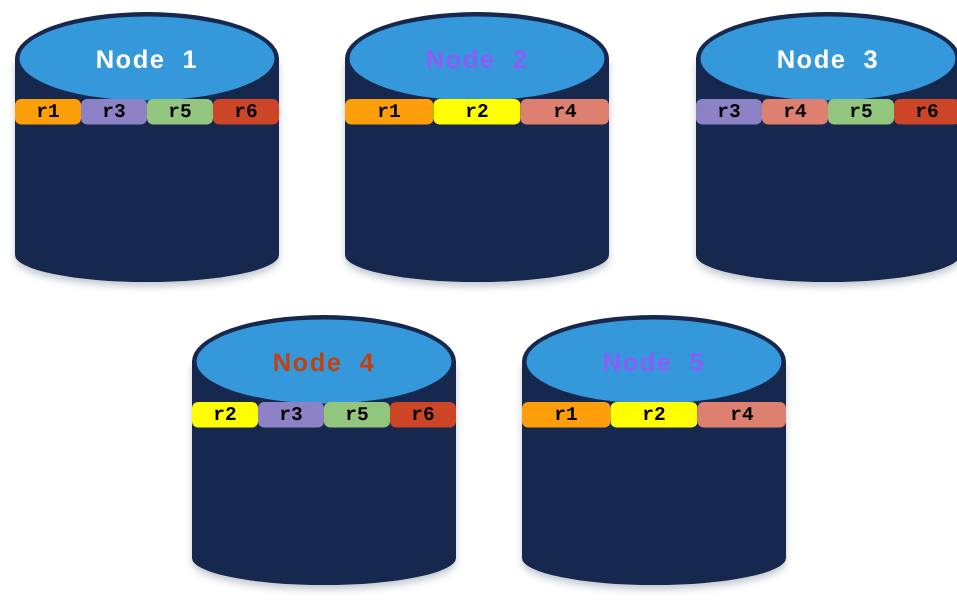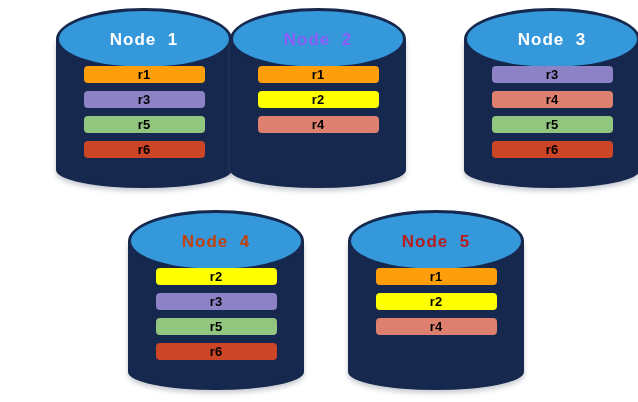--- a/index.html
+++ b/index.html
@@ -61,41 +61,42 @@
     white-space: pre;
     pointer-events: none;
   }
 
   
   .bars {
     position: absolute;
     left: 0;
     width: 100%;
     display: flex;
-    flex-direction: column;
+    flex-direction: row;
+    font-family: Liberation Mono, monospace;
   }
 
   .bar {
     position: relative;
     margin: 0 auto;
     border-radius: 4px;
     box-sizing: border-box;
     display: flex;
     align-items: center;
     justify-content: center;
     color: #000000;
     font-weight: bold;
     line-height: 1;
   }
 </style>
 </head>
 <body style="background: rgb(255, 255, 255);">
 
 <div id="canvas">
-    <div class="node" style="left: 10px; top: 8px; width: 176px; height: 180px; margin-left: 46px;">
+    <div class="node" style="left: 10px; top: 8px; width: 176px; height: 180px;">
       <div class="cyl-body" style="top: 31px; height: 149px; background: rgb(22, 40, 77); border-color: rgb(22, 40, 77);"></div>
       <div class="cyl-top" style="height: 62px; background: rgb(52, 152, 219); border-color: rgb(22, 40, 77);"></div>
       <div class="node-label" style="top: 22px; font-size: 17px; color: rgb(255, 255, 255);">Node  1</div>
       <div class="bars" style="top: 58px;">
         <div class="bar" style="background: rgb(255, 158, 11); width: 121px; height: 17px; margin-bottom: 8px; font-size: 13px;">
           <span>r1</span>
         </div>
         <div class="bar" style="background: rgb(141, 130, 198); width: 121px; height: 17px; margin-bottom: 8px; font-size: 13px;">
           <span>r3</span>
         </div>
@@ -157,21 +158,21 @@
           <span>r5</span>
         </div>
         <div class="bar" style="background: rgb(204, 69, 39); width: 121px; height: 17px; margin-bottom: 8px; font-size: 13px;">
           <span>r6</span>
         </div>
       </div>
     </div>
     <div class="node" style="left: 348px; top: 210px; width: 176px; height: 180px;">
       <div class="cyl-body" style="top: 31px; height: 149px; background: rgb(22, 40, 77); border-color: rgb(22, 40, 77);"></div>
       <div class="cyl-top" style="height: 62px; background: rgb(52, 152, 219); border-color: rgb(22, 40, 77);"></div>
-      <div class="node-label" style="top: 22px; font-size: 17px; color: #b91c1c;">Node  5</div>
+      <div class="node-label" style="top: 22px; font-size: 17px; color: #8b5cf6;">Node  5</div>
       <div class="bars" style="top: 58px;">
         <div class="bar" style="background: rgb(255, 158, 11); width: 121px; height: 17px; margin-bottom: 8px; font-size: 13px;">
           <span>r1</span>
         </div>
         <div class="bar" style="background: rgb(255, 255, 0); width: 121px; height: 17px; margin-bottom: 8px; font-size: 13px;">
           <span>r2</span>
         </div>
         <div class="bar" style="background: rgb(221, 128, 112); width: 121px; height: 17px; margin-bottom: 8px; font-size: 13px;">
           <span>r4</span>
         </div>

